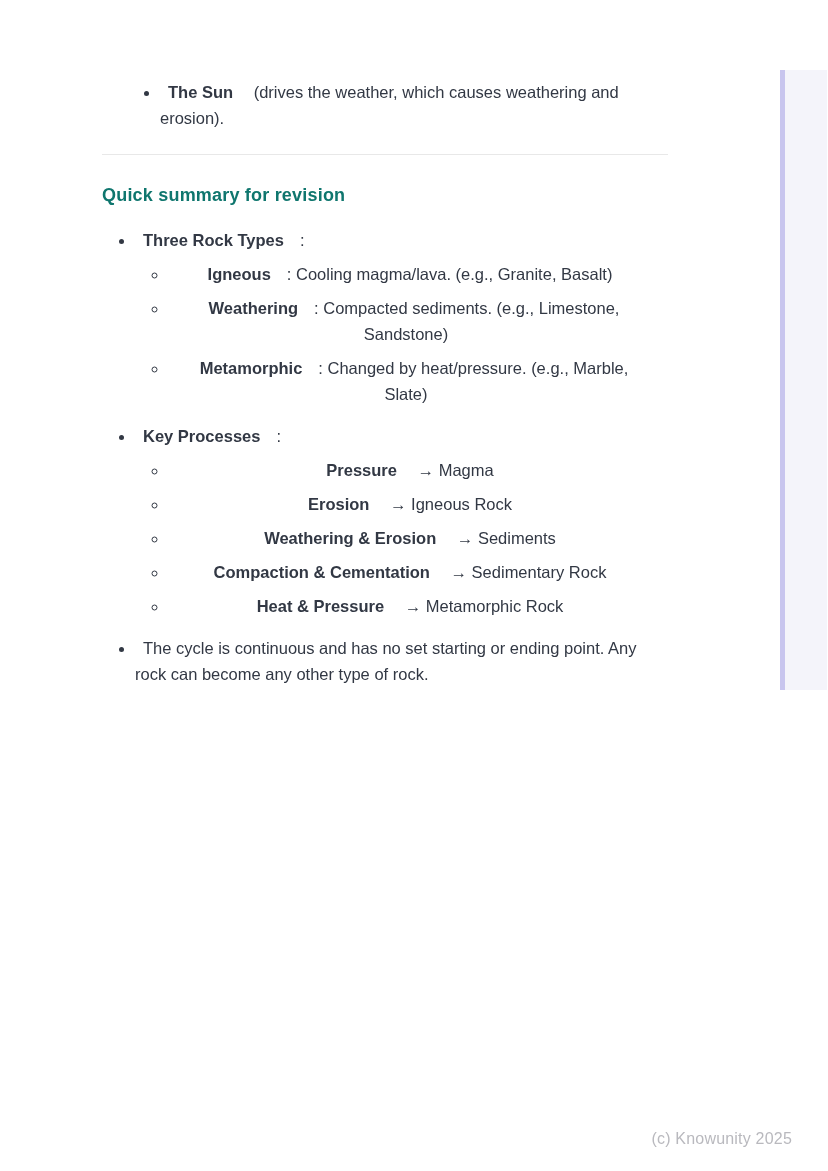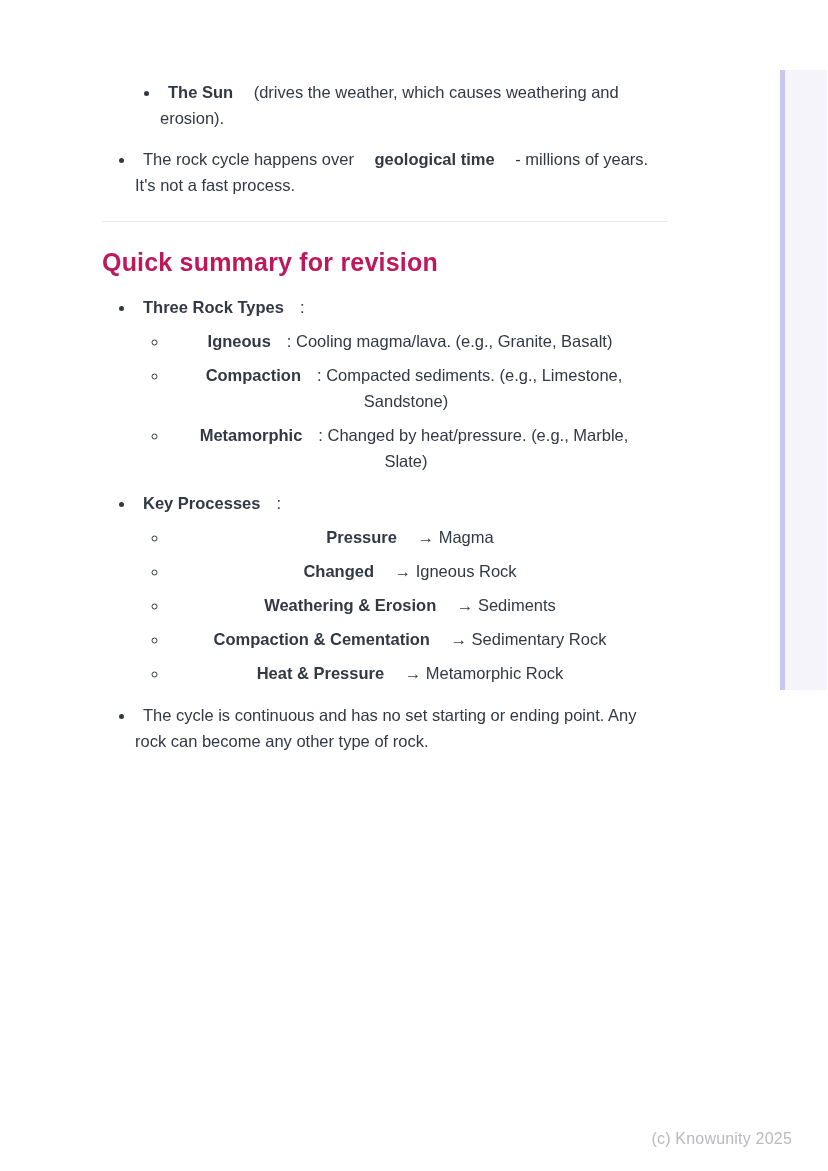--- a/index.html
+++ b/index.html
@@ -60,24 +60,24 @@
   li::marker { color: #323844; font-size: 15px; }
 
   hr.divider {
     border: none;
     border-top: 1px solid #e8e8e8;
     margin: 23px 0 0 0;
   }
 
   h2.heading {
     margin: 25px 0 17px 0;
-    font-size: 25px;
+    font-size: 18px;
     line-height: 30px;
     font-weight: 700;
-    color: #be185d;
+    color: #0f766e;
     letter-spacing: 0.2px;
   }
 
   .side-strip {
     position: absolute;
     top: 38px;
     left: 748px;
     width: 47px;
     height: 620px;
     background: #f4f4fa;
@@ -98,42 +98,39 @@
 <body>
 
 <div class="page">
 
   <div class="content">
 
     <ul class="list sub-disc">
       <li><b>The Sun</b><span> (drives the weather, which causes weathering and erosion).</span></li>
     </ul>
 
-    <ul class="list top">
-      <li><span>The rock cycle happens over </span><b>geological time</b><span> - millions of years. It's not a fast process.</span></li>
-    </ul>
 
     <hr class="divider">
 
     <h2 class="heading">Quick summary for revision</h2>
 
     <ul class="list top">
 
       <li><b>Three Rock Types</b><span>:</span>
         <ul class="list sub">
           <li><b>Igneous</b><span>: Cooling magma/lava. (e.g., Granite, Basalt)</span></li>
-          <li><b>Compaction</b><span>: Compacted sediments. (e.g., Limestone, Sandstone)</span></li>
+          <li><b>Weathering</b><span>: Compacted sediments. (e.g., Limestone, Sandstone)</span></li>
           <li><b>Metamorphic</b><span>: Changed by heat/pressure. (e.g., Marble, Slate)</span></li>
         </ul>
       </li>
 
       <li><b>Key Processes</b><span>:</span>
         <ul class="list sub">
           <li><b>Pressure</b><span> → Magma</span></li>
-          <li><b>Changed</b><span> → Igneous Rock</span></li>
+          <li><b>Erosion</b><span> → Igneous Rock</span></li>
           <li><b>Weathering &amp; Erosion</b><span> → Sediments</span></li>
           <li><b>Compaction &amp; Cementation</b><span> → Sedimentary Rock</span></li>
           <li><b>Heat &amp; Pressure</b><span> → Metamorphic Rock</span></li>
         </ul>
       </li>
 
       <li><span>The cycle is continuous and has no set starting or ending point. Any rock can become any other type of rock.</span></li>
 
     </ul>
   </div>

